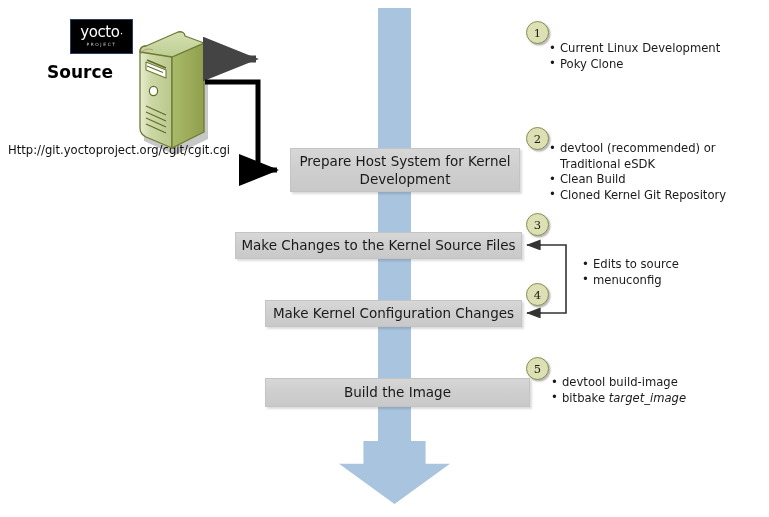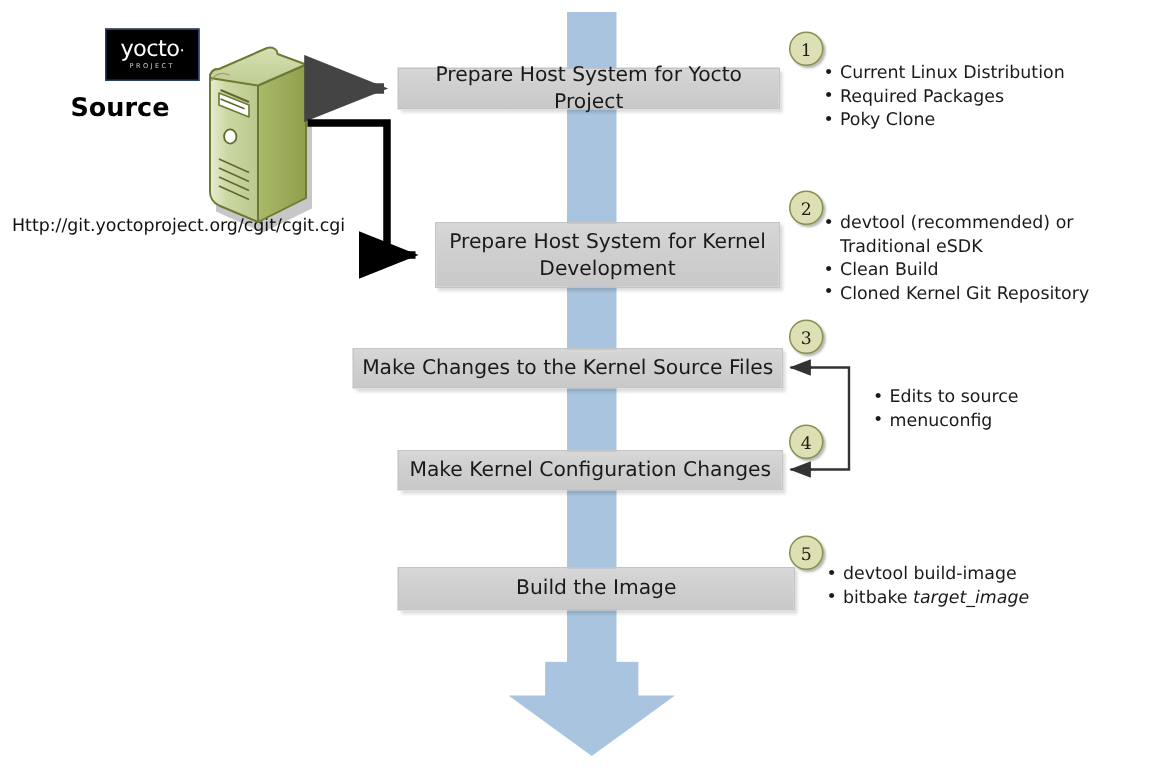--- a/index.html
+++ b/index.html
@@ -174,23 +174,20 @@
     <div class="yocto-word"><span>yocto</span><span class="dot">·</span></div>
     <div class="yocto-sub">PROJECT</div>
   </div>
 
   <div class="src-label">
     <div>Source</div>
   </div>
 
   <div class="src-url">Http://git.yoctoproject.org/cgit/cgit.cgi</div>
 
-  <div class="pbox" style="left:265px; top:45px; width:255px; height:28px;">
-    <span>Prepare Host System for Yocto Project</span>
-  </div>
 
   <div class="pbox" style="left:290px; top:148px; width:230px; height:44px; flex-direction:column;">
     <span>Prepare Host System for Kernel</span>
     <span>Development</span>
   </div>
 
   <div class="pbox" style="left:235px; top:232px; width:287px; height:27px;">
     <span>Make Changes to the Kernel Source Files</span>
   </div>
 
@@ -203,22 +200,21 @@
   </div>
 
   <div class="bubble" style="left:526px; top:21px;">1</div>
   <div class="bubble" style="left:526px; top:127px;">2</div>
   <div class="bubble" style="left:526px; top:213px;">3</div>
   <div class="bubble" style="left:526px; top:283px;">4</div>
   <div class="bubble" style="left:526px; top:357px;">5</div>
 
   <div class="notes" style="left:549px; top:41px;">
     <ul>
-      <li>Current Linux Distribution</li>
-      <li>Required Packages</li>
+      <li>Current Linux Development</li>
       <li>Poky Clone</li>
     </ul>
   </div>
 
   <div class="notes" style="left:549px; top:141px;">
     <ul>
       <li>devtool (recommended) or</li>
       <li class="cont">Traditional eSDK</li>
       <li>Clean Build</li>
       <li>Cloned Kernel Git Repository</li>

